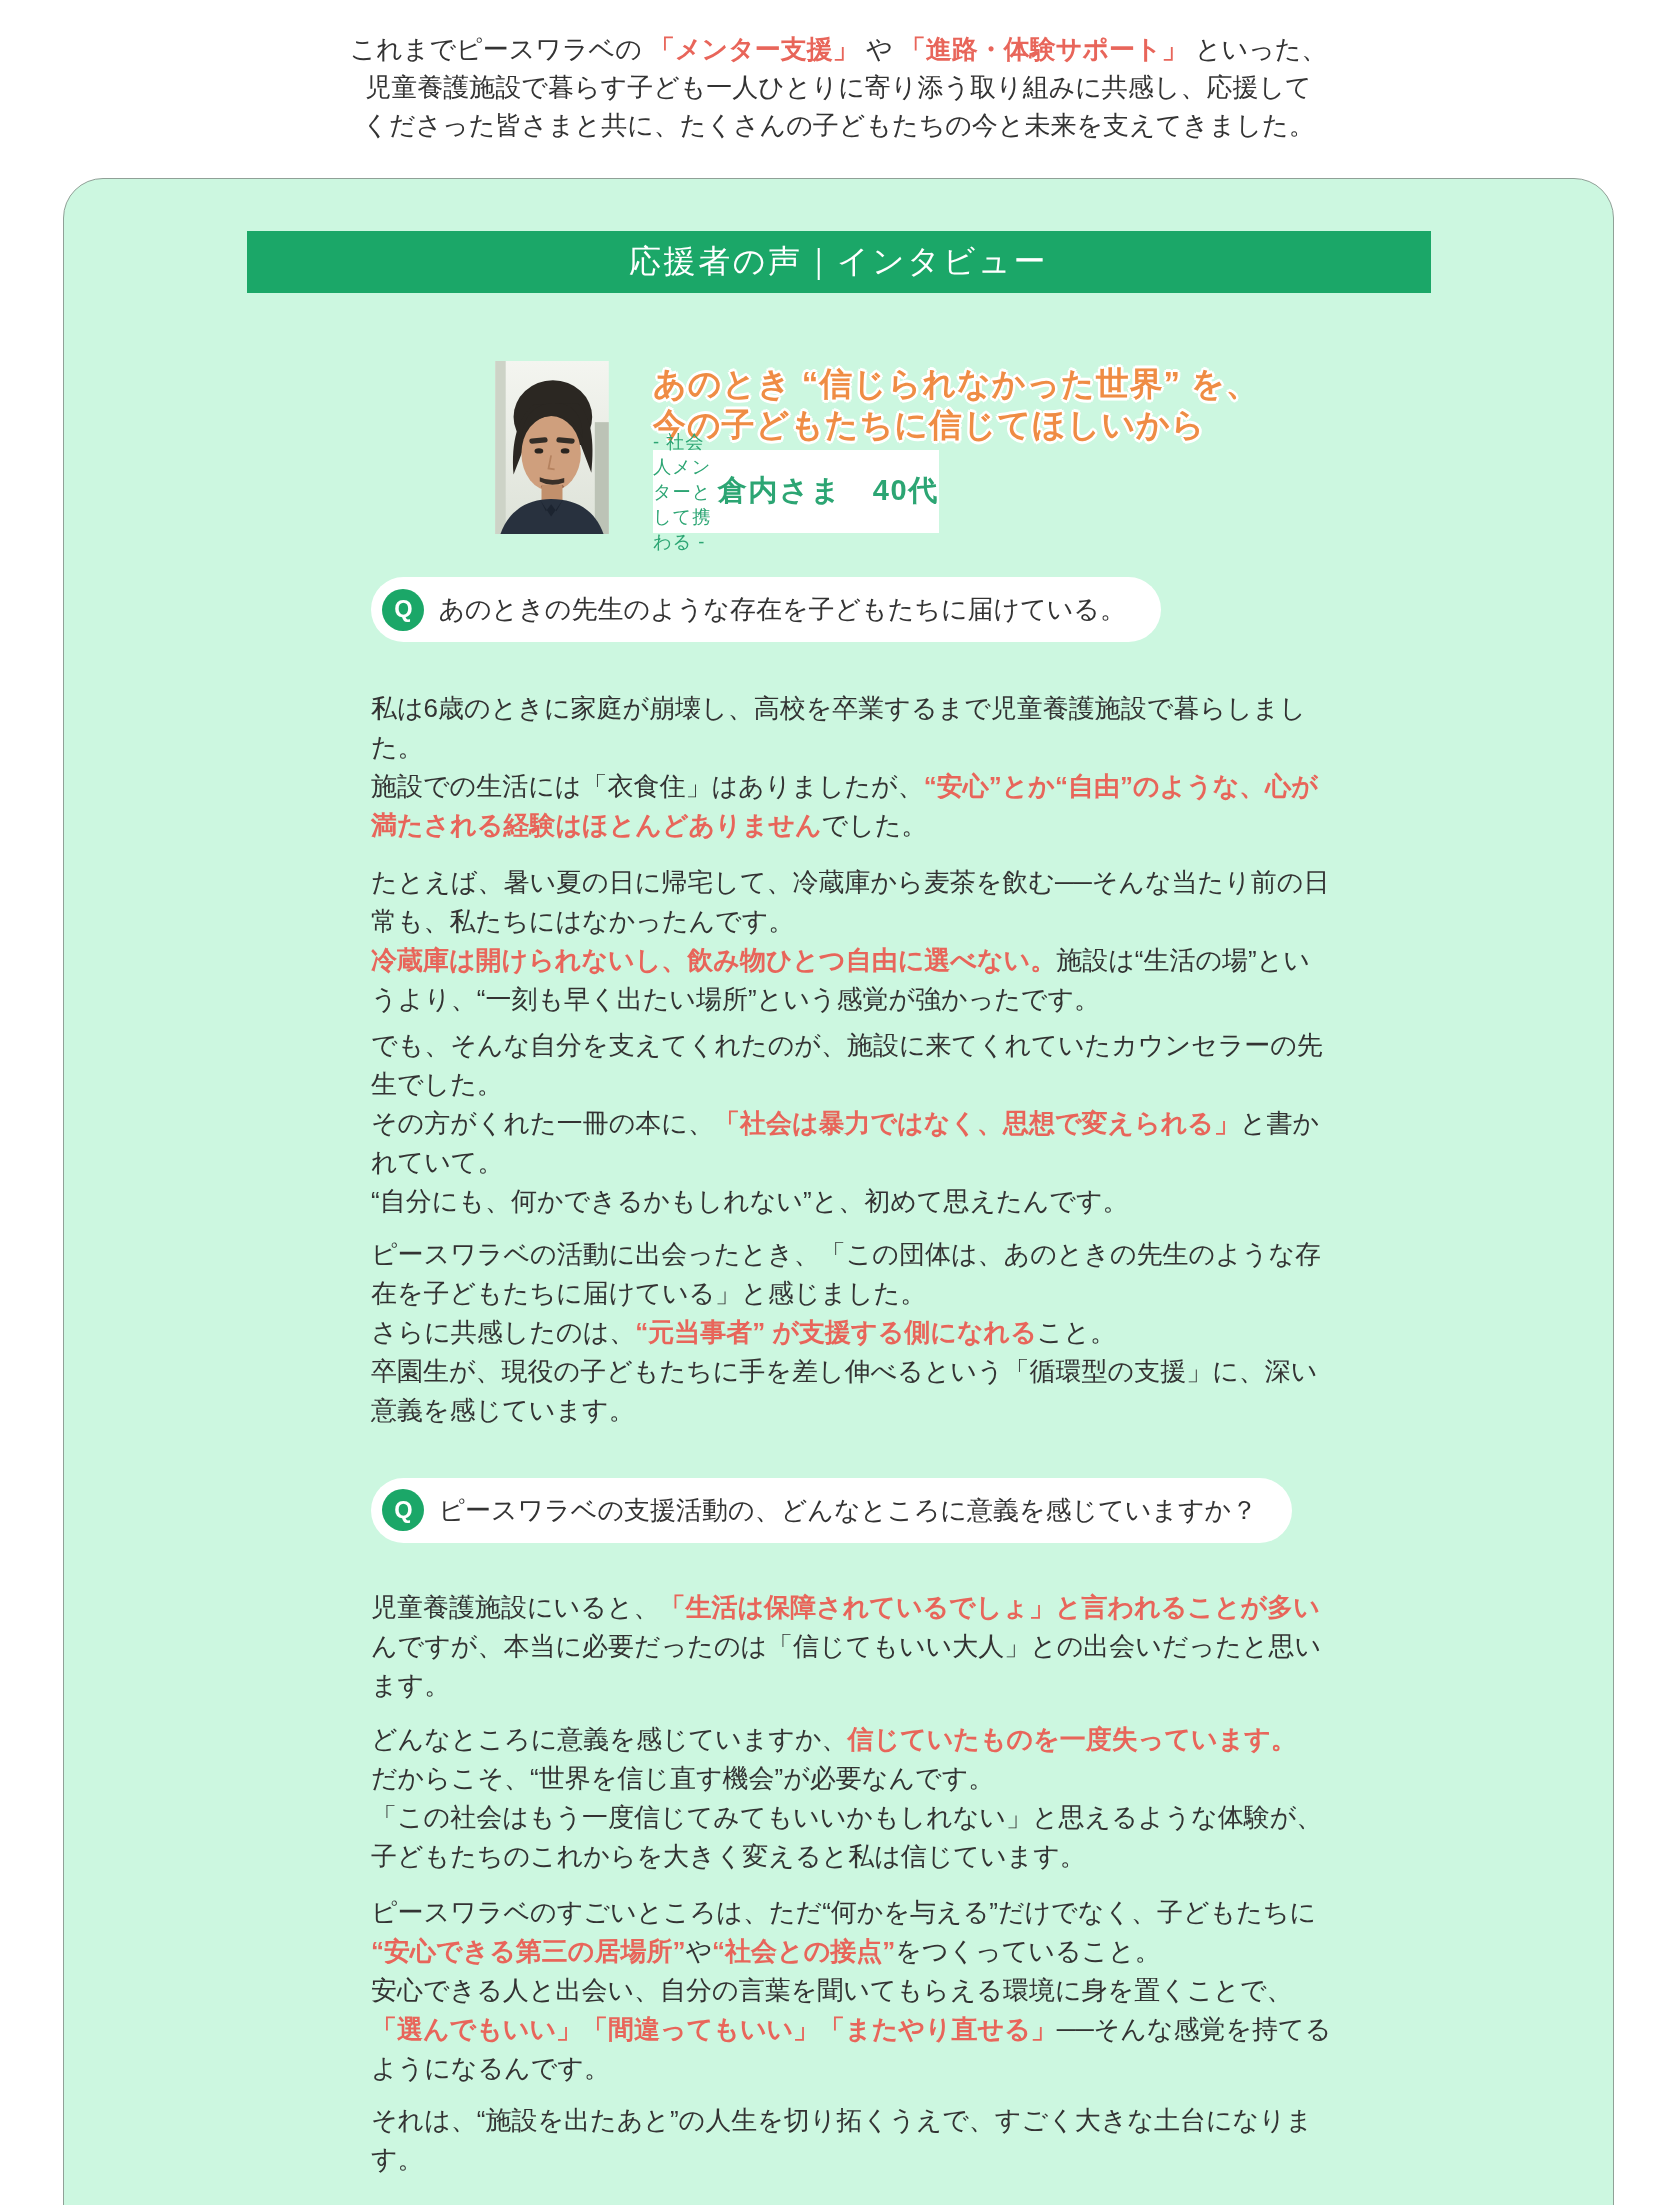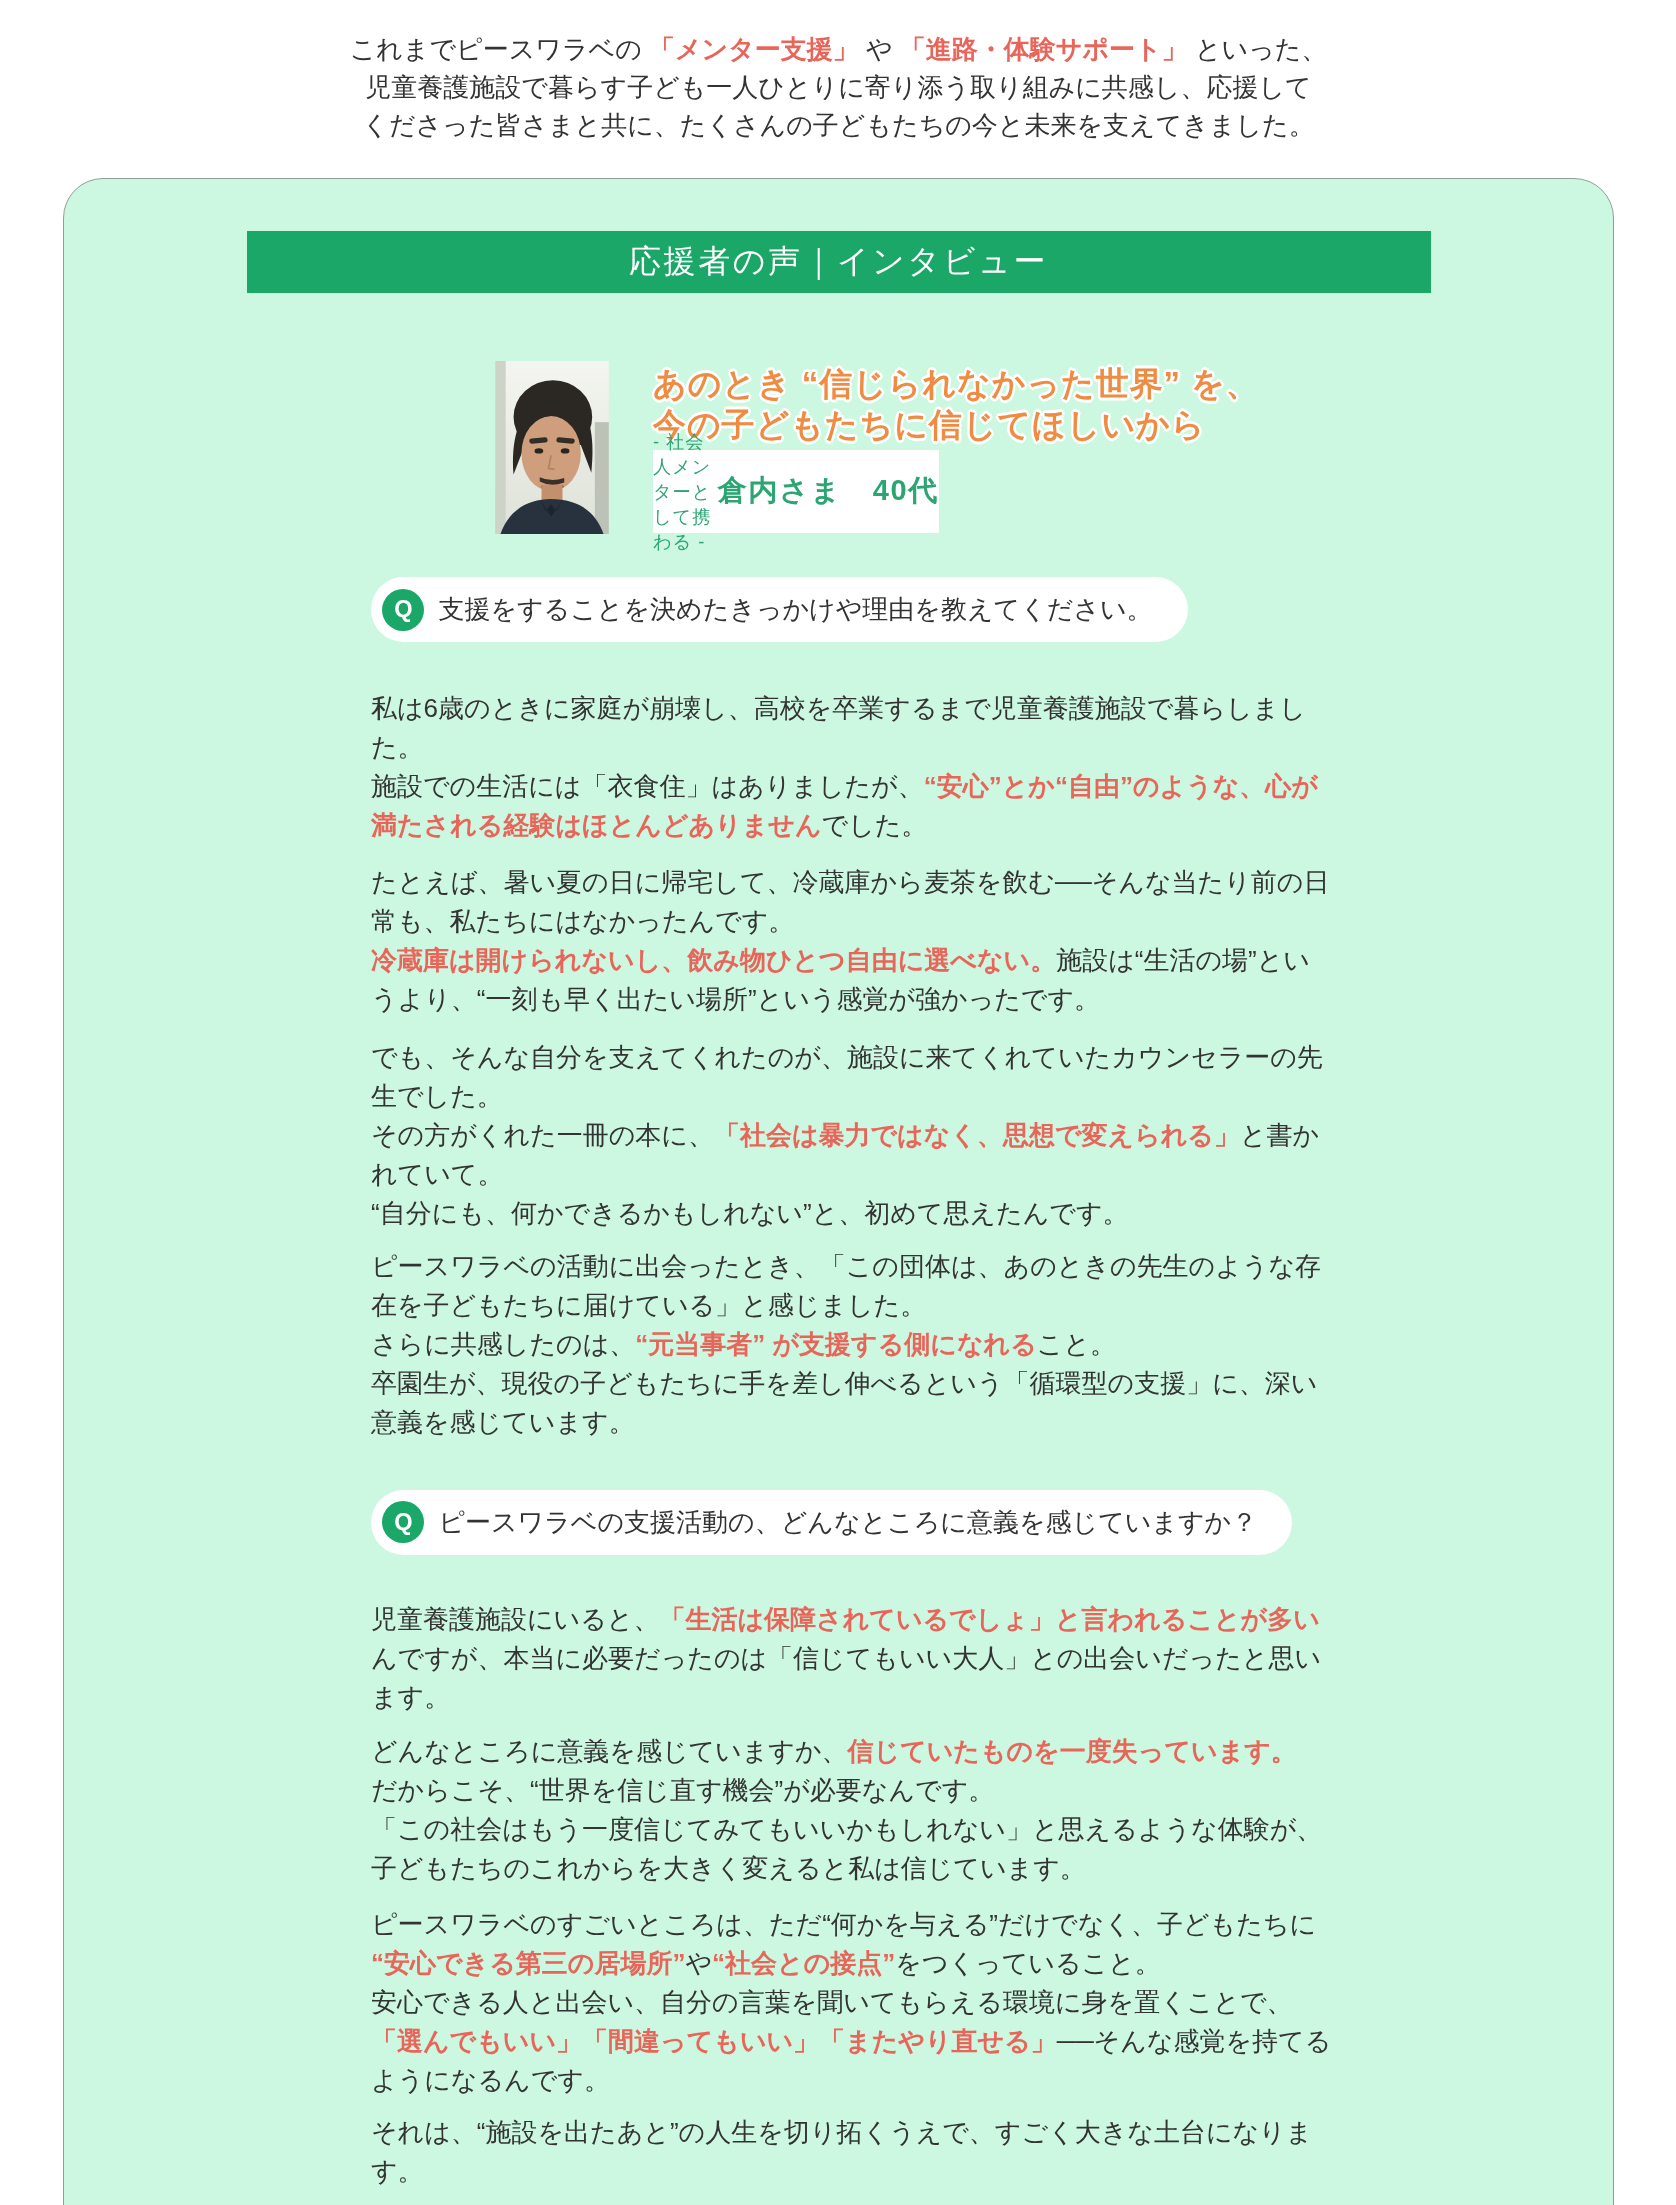--- a/index.html
+++ b/index.html
@@ -52,21 +52,21 @@
   }
   .q-badge{
     width:42px;height:42px;border-radius:50%;background:var(--green);color:#fff;
     font-weight:bold;font-size:23.6px;display:flex;align-items:center;justify-content:center;flex:none;
   }
   .q-text{font-size:26px;color:var(--text)}
   .para{
     width:961px;font-size:26px;line-height:39px;white-space:pre-line;color:var(--text);
   }
   .mt54{margin-top:47px}.mt51{margin-top:45px}.mt49{margin-top:43px}.mt55{margin-top:48px}
-  .mt20{margin-top:17.5px}.mt22{margin-top:19px}.mt16{margin-top:14px}.mt17{margin-top:15px}.mt15{margin-top:13px}
+  .mt20{margin-top:17.5px}.mt22{margin-top:7px}.mt16{margin-top:14px}.mt17{margin-top:15px}.mt15{margin-top:13px}
 </style>
 </head>
 <body>
 
 <div class="intro"><span>これまでピースワラベの </span><span class="hl-red">「メンター支援」</span><span> や </span><span class="hl-red">「進路・体験サポート」</span><span> といった、
 児童養護施設で暮らす子ども一人ひとりに寄り添う取り組みに共感し、応援して
 くださった皆さまと共に、たくさんの子どもたちの今と未来を支えてきました。</span></div>
 
 <div class="panel">
 
@@ -111,21 +111,21 @@
         <div class="name-box">
           <div class="role">- 社会人メンターとして携わる -</div>
           <div class="name">倉内さま　40代</div>
         </div>
       </div>
     </div>
 
     <div>
       <div class="q-bubble mt49">
         <span class="q-badge">Q</span>
-        <span class="q-text">支援をすることを決めたきっかけや理由を教えてください。</span>
+        <span class="q-text">あのときの先生のような存在を子どもたちに届けている。</span>
       </div>
       <div class="para mt54"><span>私は6歳のときに家庭が崩壊し、高校を卒業するまで児童養護施設で暮らしました。
 施設での生活には「衣食住」はありましたが、</span><span class="hl-red">“安心”とか“自由”のような、心が満たされる経験はほとんどありません</span><span>でした。</span></div>
       <div class="para mt20"><span>たとえば、暑い夏の日に帰宅して、冷蔵庫から麦茶を飲む──そんな当たり前の日常も、私たちにはなかったんです。
 </span><span class="hl-red">冷蔵庫は開けられないし、飲み物ひとつ自由に選べない。</span><span>施設は“生活の場”というより、“一刻も早く出たい場所”という感覚が強かったです。</span></div>
       <div class="para mt22"><span>でも、そんな自分を支えてくれたのが、施設に来てくれていたカウンセラーの先生でした。
 その方がくれた一冊の本に、</span><span class="hl-red">「社会は暴力ではなく、思想で変えられる」</span><span>と書かれていて。
 “自分にも、何かできるかもしれない”と、初めて思えたんです。</span></div>
       <div class="para mt16"><span>ピースワラベの活動に出会ったとき、「この団体は、あのときの先生のような存在を子どもたちに届けている」と感じました。
 さらに共感したのは、</span><span class="hl-red">“元当事者” が支援する側になれる</span><span>こと。

